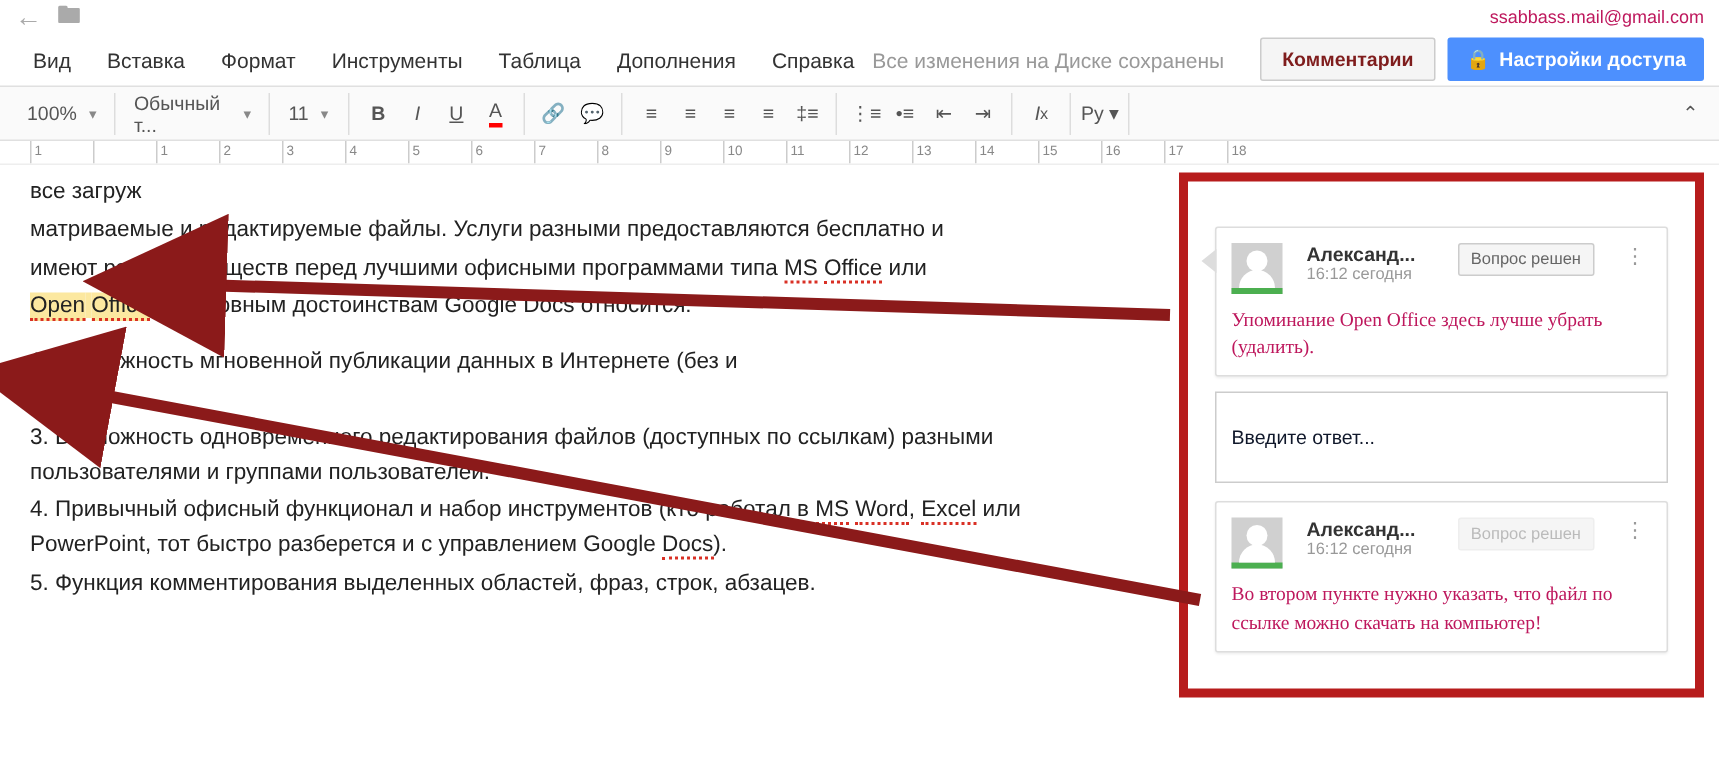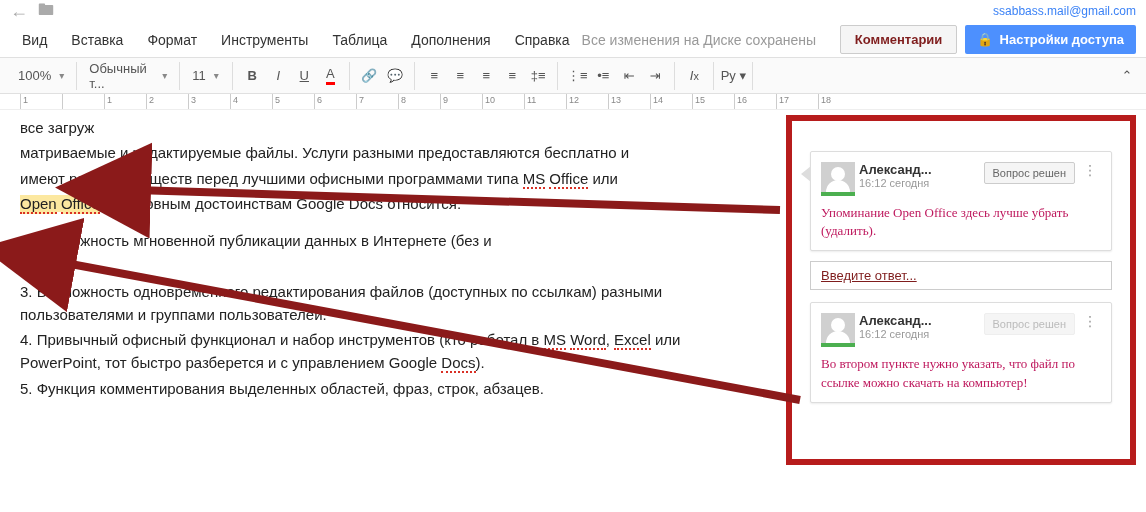--- a/index.html
+++ b/index.html
@@ -1,21 +1,21 @@
 <!DOCTYPE html>
 <html><head>
 <meta charset="utf-8">
 <style>
 * { box-sizing: border-box; margin: 0; padding: 0; }
 body { font-family: Arial, sans-serif; font-size: 13px; color: #333; background: #fff; width: 1146px; height: 512px; overflow: hidden; position: relative; }
 .header { height: 22px; display: flex; align-items: center; padding: 0 10px; }
 .header-left { display: flex; gap: 10px; align-items: center; }
 .back-icon { color: #aaa; font-size: 18px; cursor: pointer; }
 .folder-icon { color: #aaa; font-size: 16px; }
-.header-right { margin-left: auto; color: #3b82f6; font-size: 12px; }
+.header-right { margin-left: auto; color: #be185d; font-size: 12px; }
 .menubar { height: 36px; display: flex; align-items: center; padding: 0 10px; gap: 0; border-bottom: 1px solid #e0e0e0; }
 .menu-item { padding: 6px 12px; color: #333; cursor: pointer; font-size: 14px; }
 .saved-text { color: #999; font-size: 14px; }
 .menu-right { margin-left: auto; display: flex; gap: 8px; align-items: center; }
 .comments-btn { background: #f5f5f5; border: 1px solid #ccc; padding: 6px 14px; border-radius: 2px; cursor: pointer; font-size: 13px; color: #7f1d1d; font-weight: bold; }
 .share-btn { background: #4d90fe; color: #fff; border: none; padding: 7px 12px; border-radius: 2px; cursor: pointer; font-size: 13px; font-weight: bold; display: flex; align-items: center; gap: 6px; }
 .toolbar { height: 36px; display: flex; align-items: center; padding: 0 6px; border-bottom: 1px solid #e0e0e0; background: #fafafa; gap: 0; }
 .tb-group { display: flex; align-items: center; border-right: 1px solid #ddd; padding: 0 6px; height: 28px; }
 .tb-btn { min-width: 26px; height: 26px; display: flex; align-items: center; justify-content: center; cursor: pointer; color: #555; font-size: 13px; border-radius: 2px; }
 .tb-select { height: 26px; padding: 0 6px; font-size: 13px; color: #555; display: flex; align-items: center; gap: 4px; cursor: pointer; }
@@ -24,32 +24,32 @@
 .ruler-unit { width: 42px; position: relative; border-left: 1px solid #ccc; }
 .ruler-unit span { position: absolute; left: 2px; top: 1px; }
 .workspace { position: relative; height: 402px; display: flex; }
 .doc-area { width: 770px; padding: 6px 20px 20px 20px; font-size: 15px; line-height: 1.55; color: #222; }
 .doc-area p { margin-bottom: 2px; }
 .hl { background: #fce8a0; }
 .redsquiggle { border-bottom: 2px dotted #d93025; }
 .comments-panel { position: absolute; right: 10px; top: 5px; width: 350px; border: 6px solid #b71c1c; padding: 30px 18px 20px 18px; height: 350px; }
 .comment-card { background: #fff; border: 1px solid #ddd; border-radius: 2px; padding: 10px; margin-bottom: 10px; box-shadow: 0 1px 2px rgba(0,0,0,0.08); position: relative; }
 .comment-card.active:before { content: ""; position: absolute; left: -10px; top: 14px; width: 0; height: 0; border-top: 8px solid transparent; border-bottom: 8px solid transparent; border-right: 10px solid #ddd; }
-.comment-header { display: flex; gap: 4px; align-items: flex-start; }
+.comment-header { display: flex; gap: 16px; align-items: flex-start; }
 .avatar { width: 34px; height: 34px; background: #d0d0d0; position: relative; border-bottom: 4px solid #4caf50; }
 .avatar:before { content: ""; position: absolute; top: 5px; left: 50%; transform: translateX(-50%); width: 14px; height: 14px; border-radius: 50%; background: #fff; }
 .avatar:after { content: ""; position: absolute; bottom: 0; left: 50%; transform: translateX(-50%); width: 24px; height: 12px; border-radius: 12px 12px 0 0; background: #fff; }
 .comment-meta { flex: 1; }
 .comment-author { font-weight: bold; font-size: 13px; color: #333; }
 .comment-time { font-size: 11px; color: #999; }
 .resolve-btn { background: #f5f5f5; border: 1px solid #ccc; padding: 4px 8px; font-size: 11px; color: #666; cursor: pointer; border-radius: 2px; }
 .resolve-btn.muted { border: 1px solid #eee; color: #bbb; }
 .more-dots { color: #999; font-size: 14px; cursor: pointer; padding: 0 4px; }
 .comment-text { margin-top: 8px; font-size: 13px; color: #be185d; line-height: 1.4; font-family: Liberation Serif, serif; }
-.reply-box { border: 1px solid #ccc; padding: 6px 10px; color: #7f1d1d; font-size: 13px; margin-bottom: 12px; background: #fff; text-decoration: underline; }
+.reply-box { border: 1px solid #ccc; padding: 22px 10px; color: #0f172a; font-size: 13px; margin-bottom: 12px; background: #fff; }
 .arrow-svg { position: absolute; top: 0; left: 0; pointer-events: none; }
 </style>
 </head>
 <body>
 
 <div class="header">
   <div class="header-left">
     <span class="back-icon">←</span>
     <span class="folder-icon">🖿</span>
   </div>

